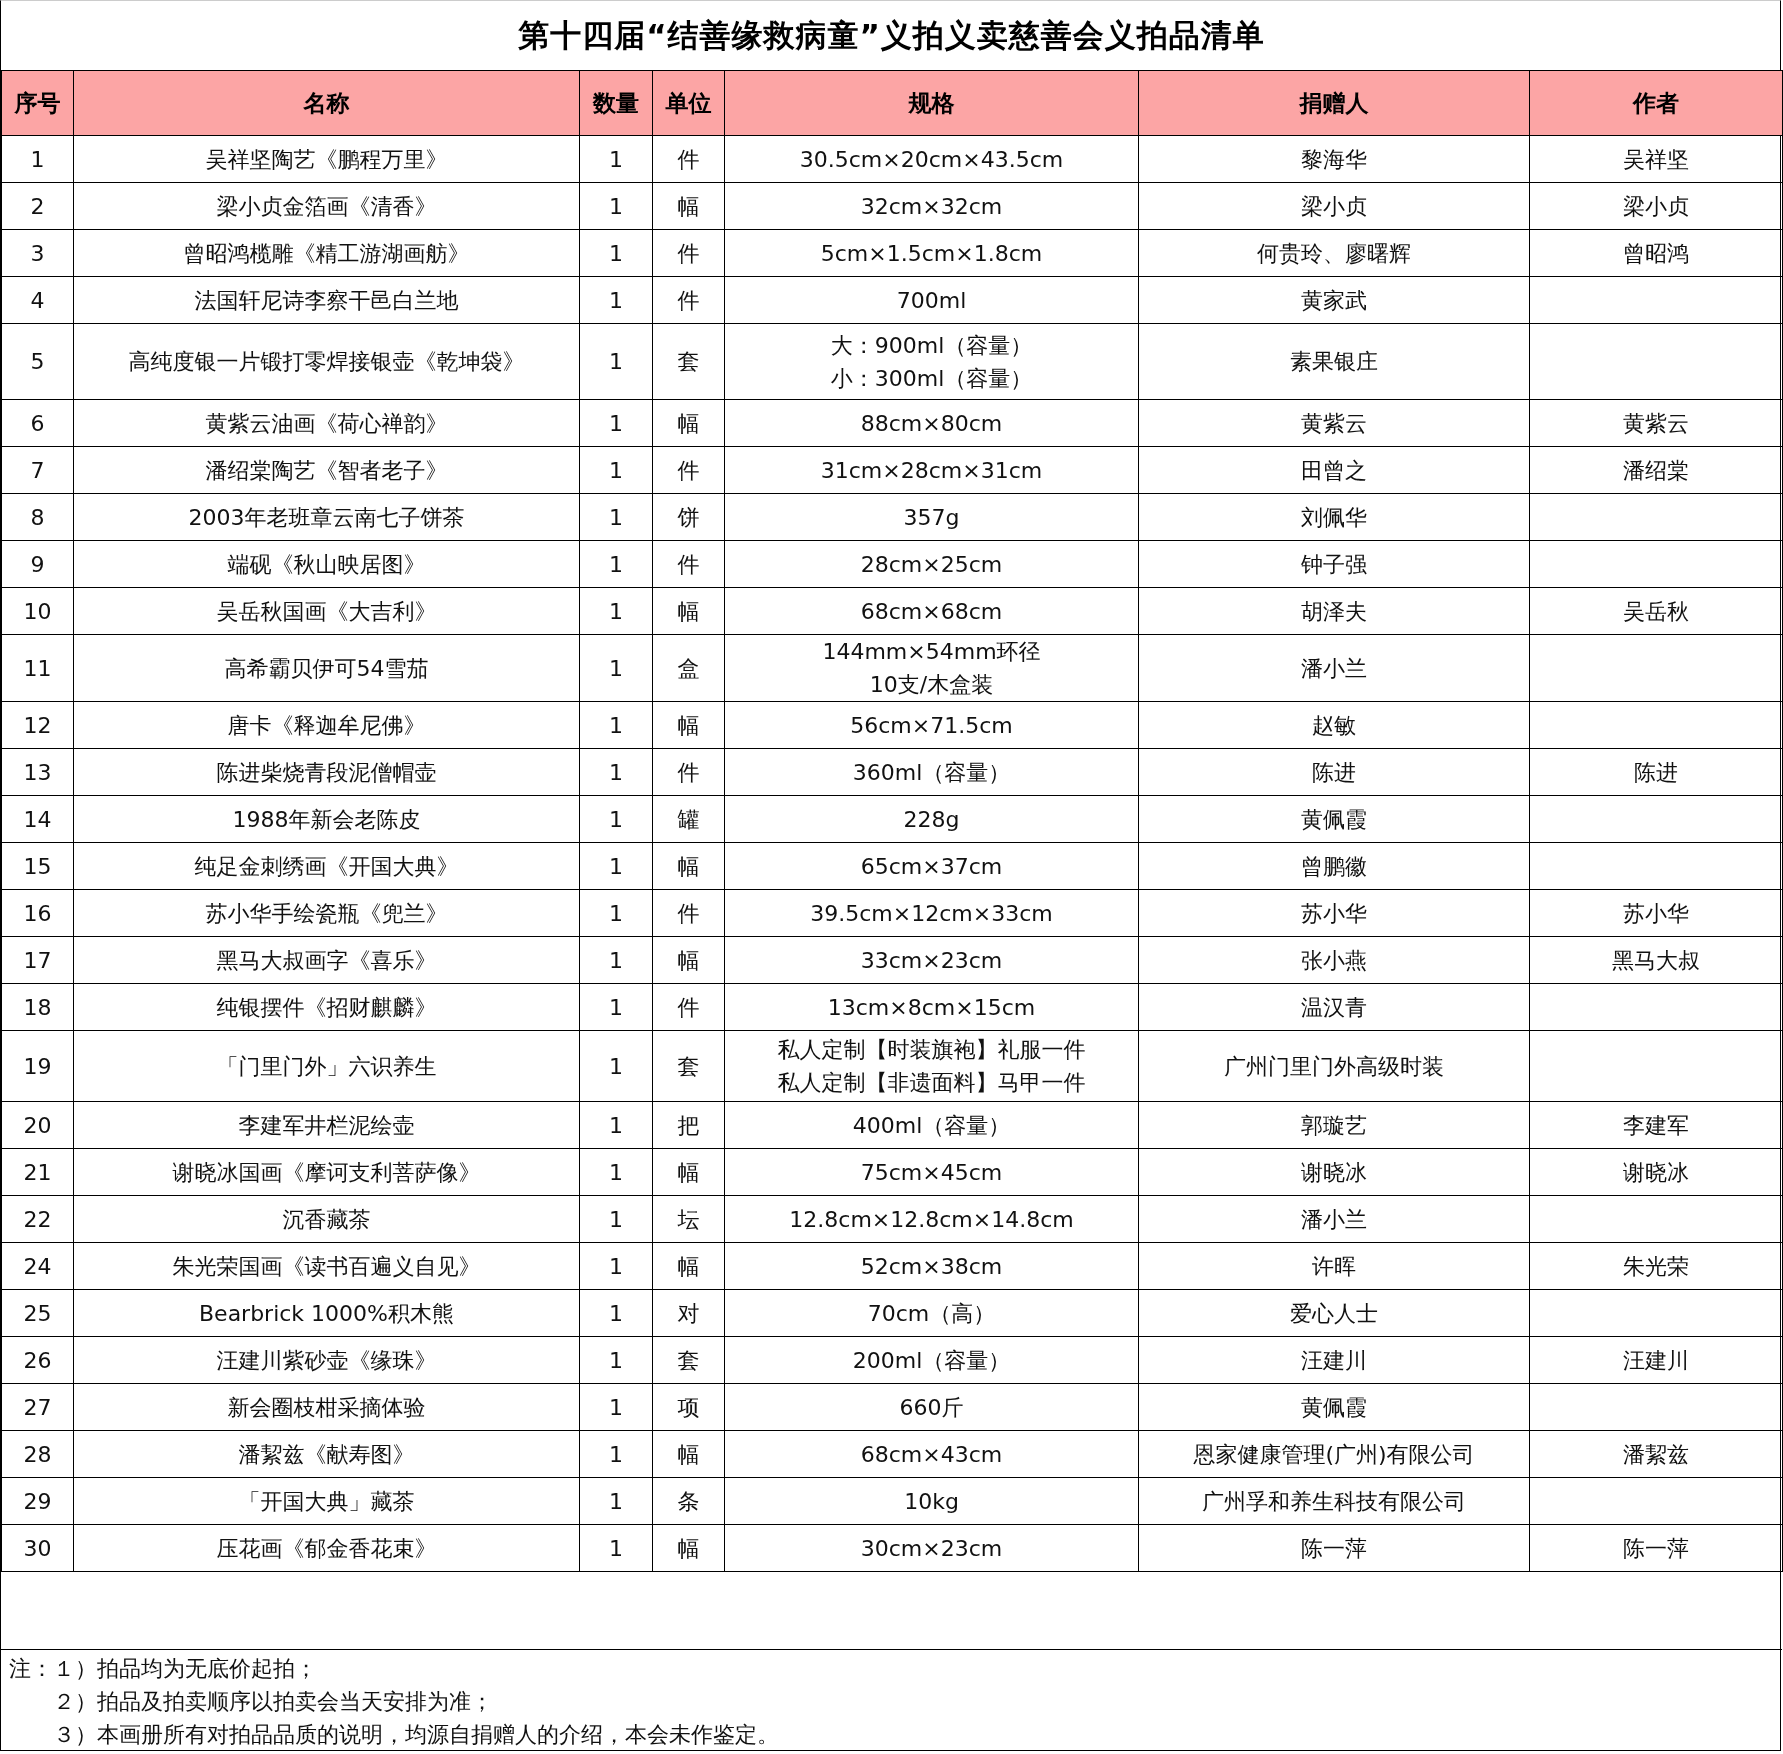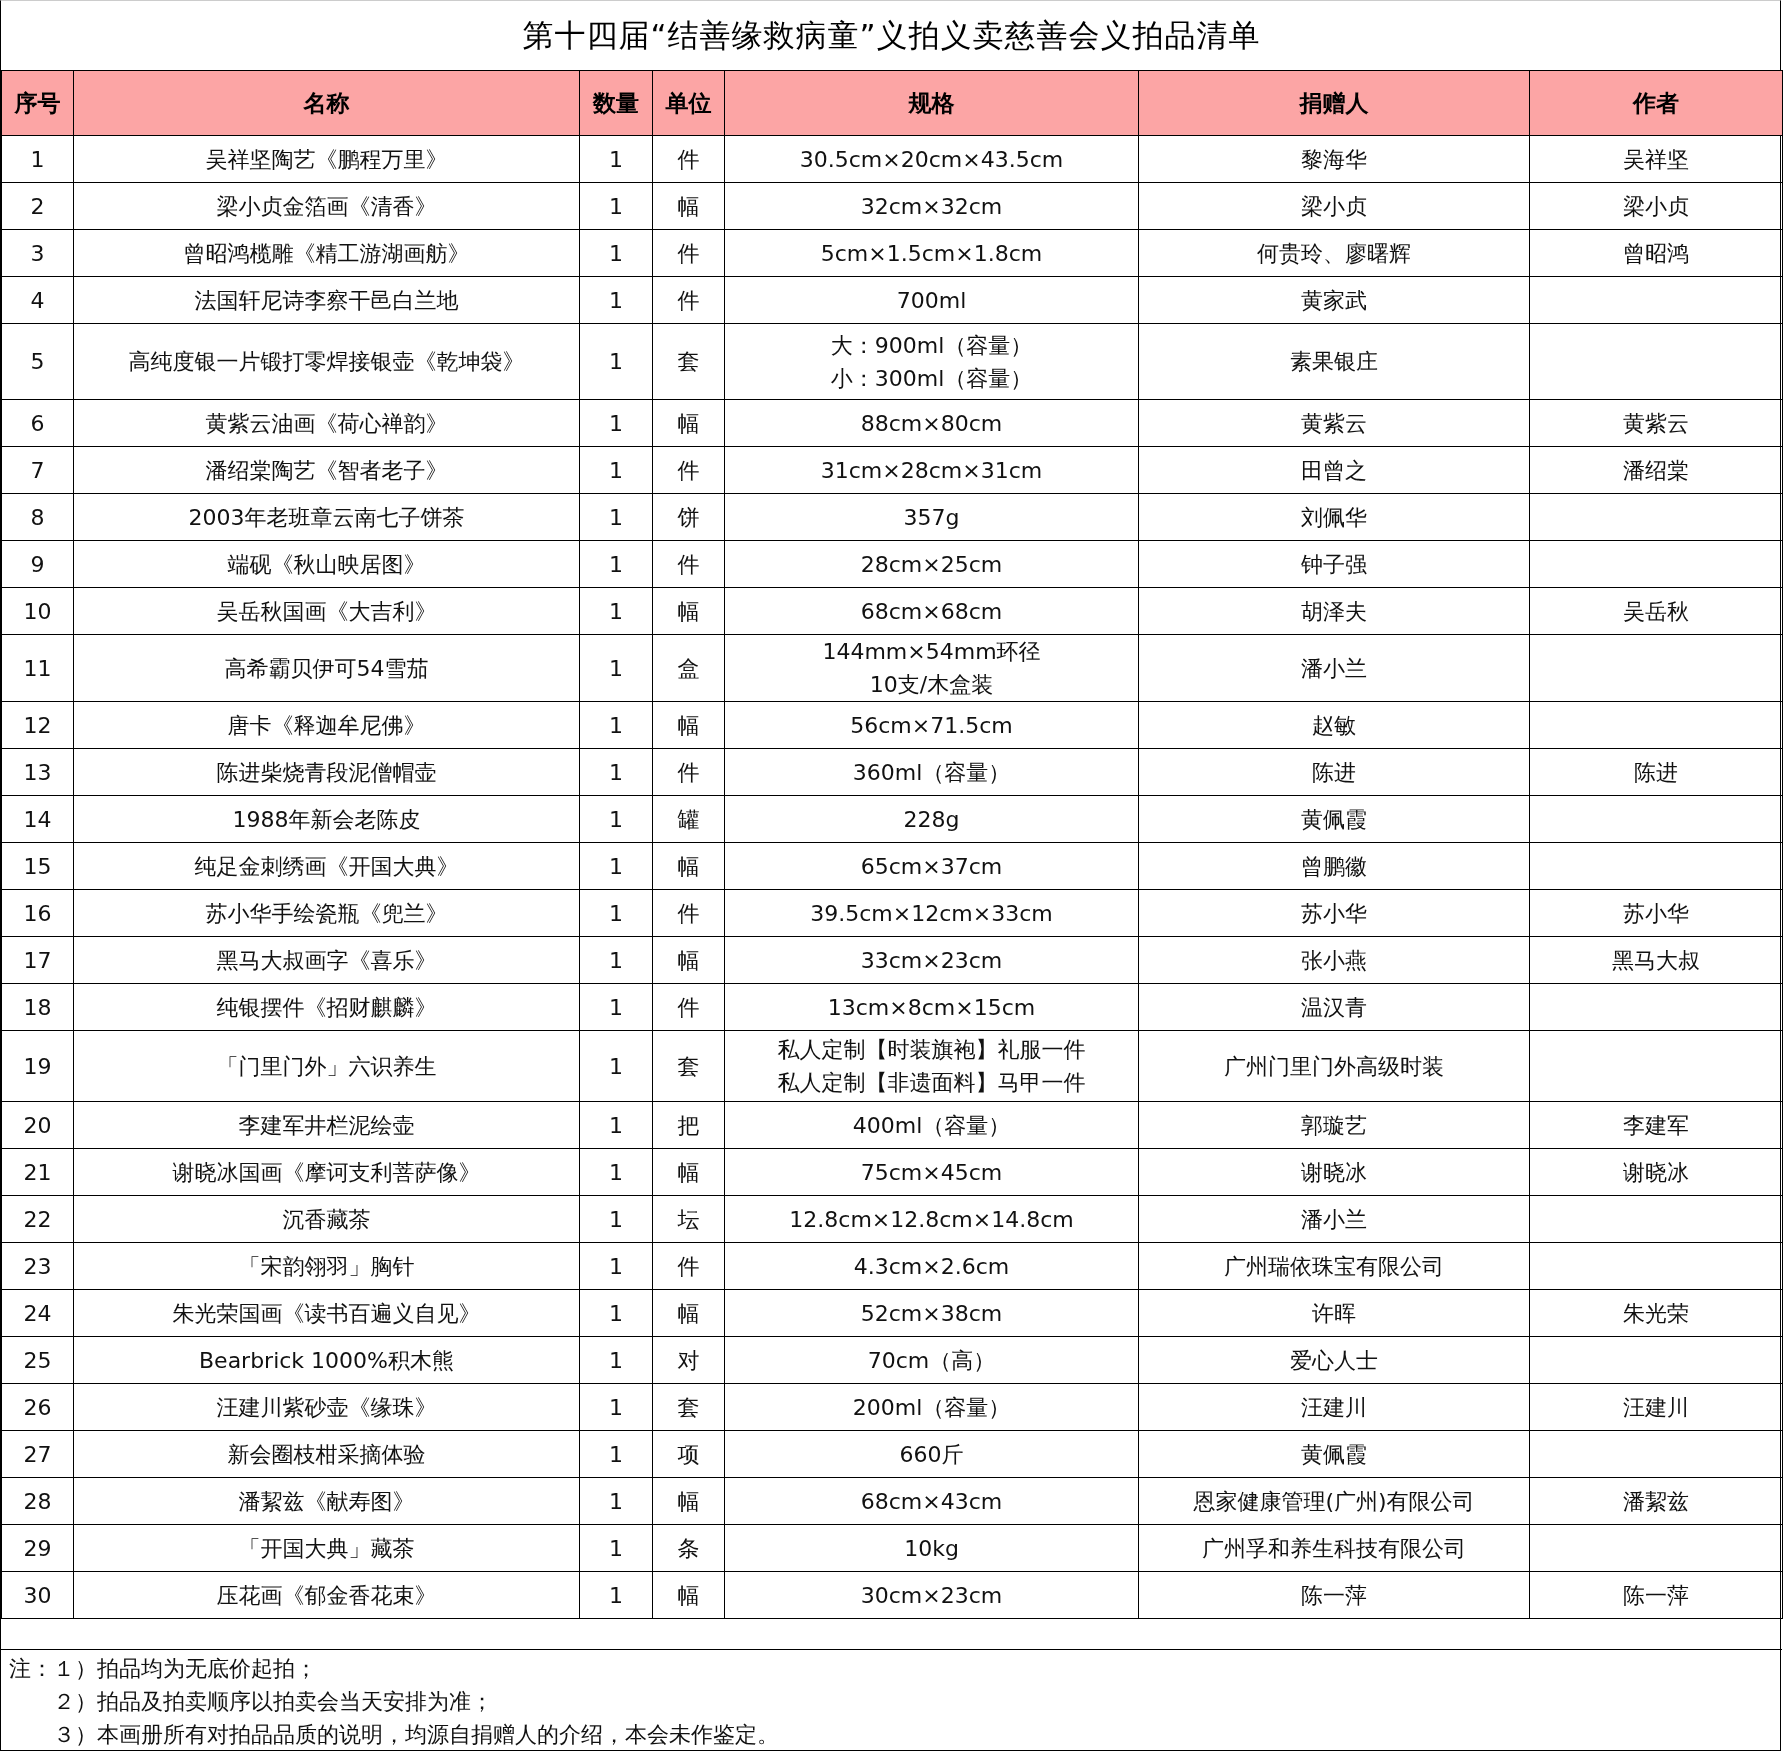--- a/index.html
+++ b/index.html
@@ -2,21 +2,21 @@
 <html><head>
 <meta charset="utf-8">
 <style>
   html, body { margin:0; padding:0; background:#ffffff; }
   body { width:1783px; height:1754px; position:relative; overflow:hidden;
          font-family:"DejaVu Sans","Liberation Sans",sans-serif; color:#111; }
   .sheet { position:absolute; left:0; top:0; width:1781px; height:1751px;
            border:1px solid #000; border-top:1px solid #ccc; box-sizing:border-box; }
   .title { position:absolute; left:0; top:0; width:1781px; height:69px;
            display:flex; align-items:center; justify-content:center;
-           font-weight:normal; font-size:31px; letter-spacing:1px; color:#000; }
+           font-weight:bold; font-size:31px; letter-spacing:1px; color:#000; }
   table { position:absolute; left:0; top:69px; border-collapse:collapse; table-layout:fixed; width:1781px; }
   th, td { border:1.5px solid #000; text-align:center; vertical-align:middle; padding:0; }
   th { background:#fca5a5; color:#000; font-weight:bold; font-size:23px; height:64px; }
   td { font-size:22px; height:46px; line-height:33px; }
   td.tall5 { height:75px; }
   td.tall11 { height:66px; }
   td.tall19 { height:70px; }
   .line { display:block; }
   .footer { position:absolute; left:0; top:1648px; width:1781px; height:103px;
             border-top:1.5px solid #000; box-sizing:border-box; font-size:22px; line-height:33px; padding-top:2px; }
@@ -289,31 +289,20 @@
           <td>沉香藏茶</td>
           <td>1</td>
           <td>坛</td>
           <td>
             <span class="line">12.8cm×12.8cm×14.8cm</span>
           </td>
           <td>潘小兰</td>
           <td></td>
         </tr>
         <tr>
-          <td>23</td>
-          <td>「宋韵翎羽」胸针</td>
-          <td>1</td>
-          <td>件</td>
-          <td>
-            <span class="line">4.3cm×2.6cm</span>
-          </td>
-          <td>广州瑞依珠宝有限公司</td>
-          <td></td>
-        </tr>
-        <tr>
           <td>24</td>
           <td>朱光荣国画《读书百遍义自见》</td>
           <td>1</td>
           <td>幅</td>
           <td>
             <span class="line">52cm×38cm</span>
           </td>
           <td>许晖</td>
           <td>朱光荣</td>
         </tr>

